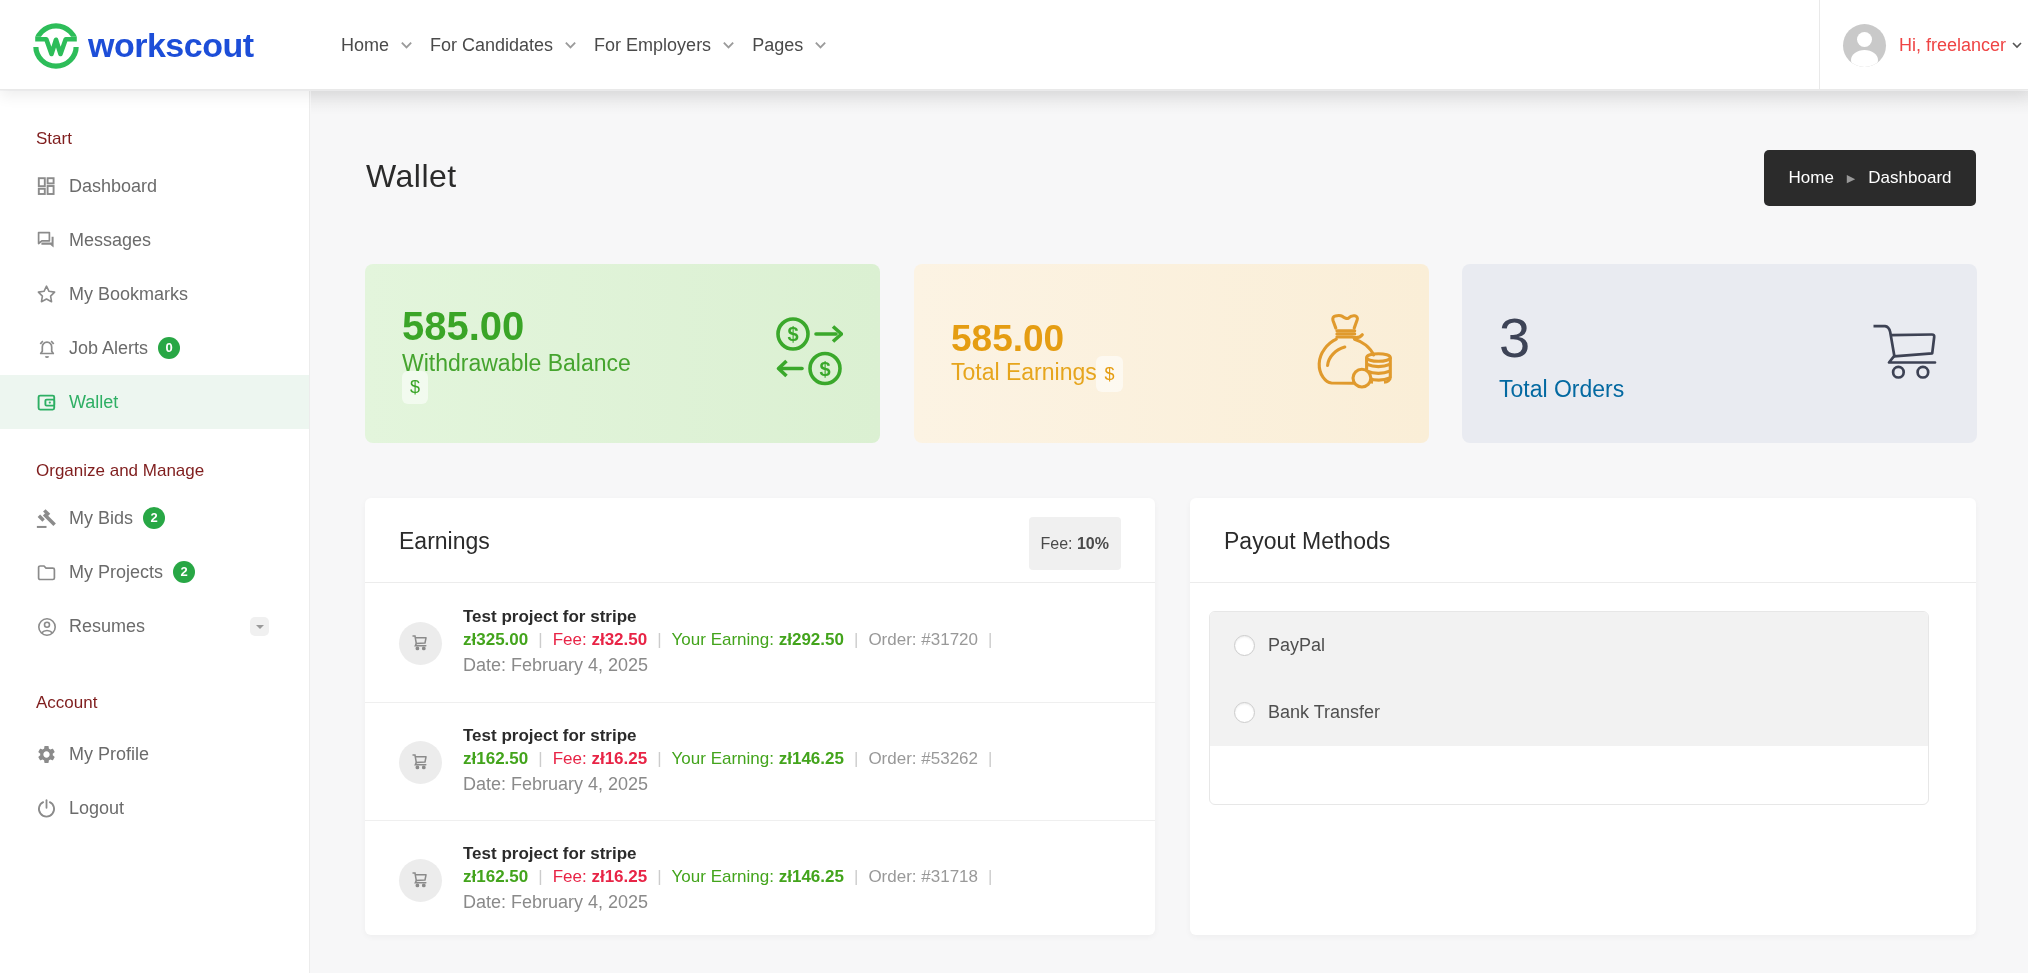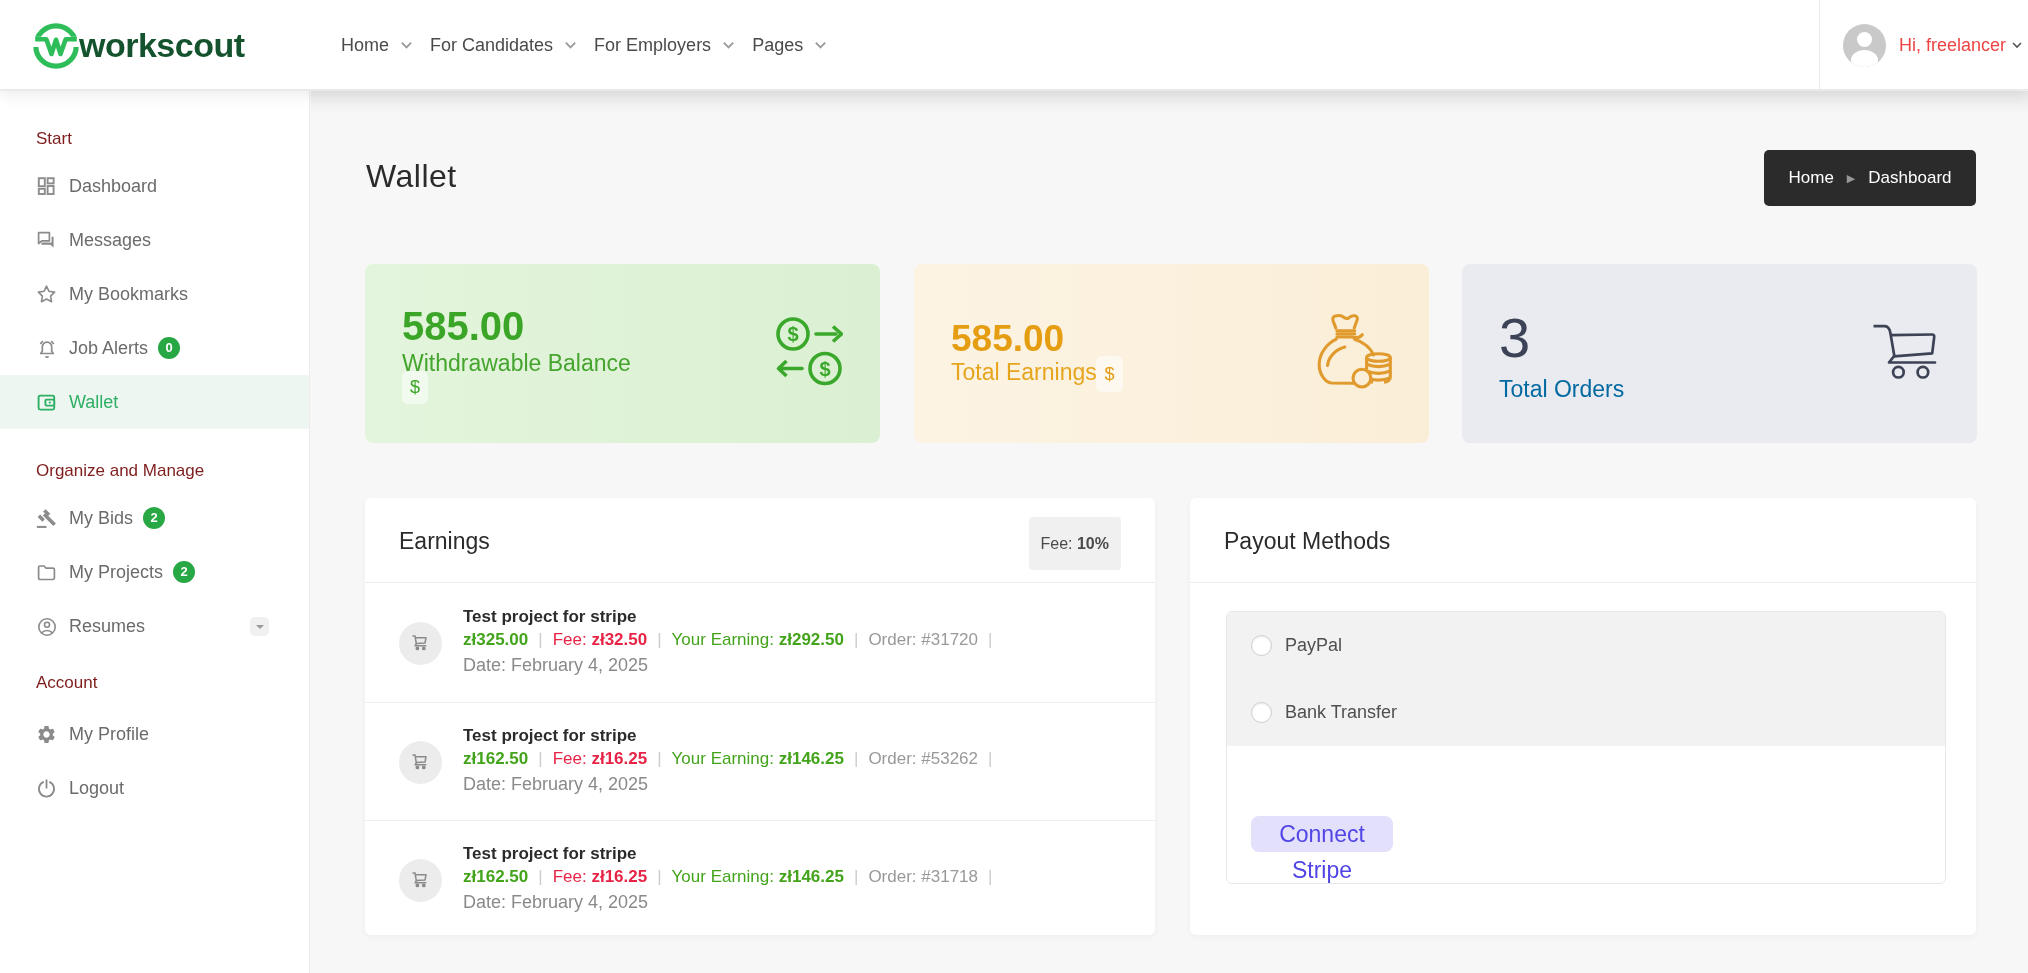--- a/index.html
+++ b/index.html
@@ -3,21 +3,21 @@
 <meta charset="utf-8">
 <style>
   * { margin:0; padding:0; box-sizing:border-box; }
   html,body { width:2028px; height:973px; overflow:hidden; font-family:"Liberation Sans", sans-serif; }
   body { position:relative; background:#f7f7f8; }
 
   
   .topbar { position:absolute; top:0; left:0; width:2028px; height:90px; background:#fff;
             border-bottom:1px solid #e9e9e9; box-shadow:0 6px 14px rgba(0,0,0,0.07); z-index:30; }
   .logo { position:absolute; left:33px; top:22px; display:flex; align-items:center; }
-  .logo-text { font-size:34px; font-weight:bold; color:#14532d; letter-spacing:-0.5px; }
+  .logo-text { font-size:34px; font-weight:bold; color:#1d4ed8; letter-spacing:-0.5px; margin-left:9px; }
   .topnav { position:absolute; left:341px; top:0; height:90px; display:flex; align-items:center; }
   .topnav .item { display:flex; align-items:center; margin-right:16px; font-size:18px; color:#4a4a4a; }
   .chev { width:15px; height:14px; margin-left:10px; }
   .tb-divider { position:absolute; left:1819px; top:0; width:1px; height:90px; background:#e9e9e9; }
   .user { position:absolute; left:1843px; top:0; height:90px; display:flex; align-items:center; }
   .avatar { width:43px; height:43px; border-radius:50%; background:#c9c9c9; position:relative; overflow:hidden; margin-right:13px;}
   .avatar:before { content:""; position:absolute; left:50%; top:8px; width:15px; height:15px; margin-left:-7.5px; border-radius:50%; background:#fff; }
   .avatar:after { content:""; position:absolute; left:50%; top:26px; width:27px; height:20px; margin-left:-13.5px; border-radius:50%; background:#fff; }
   .hi { font-size:18px; color:#ef4444; white-space:nowrap; }
 
@@ -75,21 +75,21 @@
   .erow + .erow { border-top:0; }
   .erow .circ { position:absolute; left:34px; top:38px; width:43px; height:43px; border-radius:50%; background:#ececec; }
   .erow .etitle { position:absolute; left:98px; top:23px; font-size:17px; font-weight:bold; color:#2b2b2b; }
   .erow .eline { position:absolute; left:98px; top:46px; font-size:17px; color:#999; }
   .erow .edate { position:absolute; left:98px; top:71px; font-size:18px; color:#8a8a8a; }
   .g { color:#43a41c; } .gb { color:#43a41c; font-weight:bold; }
   .r { color:#e82446; } .rb { color:#e82446; font-weight:bold; }
   .sep { color:#ccc; padding:0 10px; }
 
   
-  .paybox { position:absolute; left:36px; top:113px; width:720px; height:273px; border:1px solid #e7e7e7; border-radius:6px; background:#fff; overflow:hidden; }
+  .paybox { position:absolute; left:19px; top:113px; width:720px; height:194px; border:1px solid #e7e7e7; border-radius:6px; background:#fff; overflow:hidden; }
   .paygray { position:absolute; top:0; left:0; width:100%; height:134px; background:#f2f2f2; }
   .prow { position:absolute; left:0; width:100%; height:67px; display:flex; align-items:center; }
   .radio { width:21px; height:21px; border-radius:50%; background:#fff; border:1px solid #ccc; margin-left:24px; box-shadow:inset 0 1px 2px rgba(0,0,0,0.08); }
   .radio.checked { border:2px solid #444; position:relative; }
   .radio.checked:after { content:""; position:absolute; left:50%; top:50%; width:9px; height:9px; margin:-4.5px 0 0 -4.5px; border-radius:50%; background:#28a745; }
   .prow .rlbl { margin-left:13px; font-size:18px; color:#4f4f4f; }
   .connect-btn { position:absolute; left:24px; top:204px; width:142px; height:36px; background:#e3e0fb; border-radius:8px;
                  color:#5145e5; font-size:23px; text-align:center; line-height:36px; }
 </style>
 </head>
@@ -169,21 +169,21 @@
       <span class="sicon" id="ic-person"><svg width="22" height="22" viewBox="0 0 22 22">
           <g fill="none" stroke="#8b8b8b" stroke-width="1.6">
             <circle cx="11" cy="11" r="8.2"></circle>
             <circle cx="11" cy="8.8" r="2.5"></circle>
             <path d="M5.6 16.9a7.3 7.3 0 0 1 10.8 0"></path>
           </g>
         </svg></span>
       <span class="stext">Resumes</span>
       <span class="resume-btn"></span>
     </div>
-    <div class="sec" style="margin-top:20px;">Account</div>
+    <div class="sec" style="margin-top:40px;">Account</div>
     <div style="height:14px;"></div>
     <div class="sideitem">
       <span class="sicon" id="ic-gear"><svg width="21" height="21" viewBox="0 0 24 24">
           <path fill="#8b8b8b" d="M19.14 12.94c.04-.3.06-.61.06-.94 0-.32-.02-.64-.07-.94l2.03-1.58c.18-.14.23-.41.12-.61l-1.92-3.32c-.12-.22-.37-.29-.59-.22l-2.39.96c-.5-.38-1.03-.7-1.62-.94l-.36-2.54c-.04-.24-.24-.41-.48-.41h-3.84c-.24 0-.43.17-.47.41l-.36 2.54c-.59.24-1.13.57-1.62.94l-2.39-.96c-.22-.08-.47 0-.59.22L2.74 8.87c-.12.21-.08.47.12.61l2.03 1.58c-.05.3-.09.63-.09.94s.02.64.07.94l-2.03 1.58c-.18.14-.23.41-.12.61l1.92 3.32c.12.22.37.29.59.22l2.39-.96c.5.38 1.03.7 1.62.94l.36 2.54c.05.24.24.41.48.41h3.84c.24 0 .44-.17.47-.41l.36-2.54c.59-.24 1.13-.56 1.62-.94l2.39.96c.22.08.47 0 .59-.22l1.92-3.32c.12-.22.07-.47-.12-.61l-2.01-1.58zM12 15.6c-1.98 0-3.6-1.62-3.6-3.6s1.62-3.6 3.6-3.6 3.6 1.62 3.6 3.6-1.62 3.6-3.6 3.6z"></path>
         </svg></span>
       <span class="stext">My Profile</span>
     </div>
     <div class="sideitem">
       <span class="sicon" id="ic-power"><svg width="21" height="21" viewBox="0 0 21 21">
           <g fill="none" stroke="#8b8b8b" stroke-width="1.8" stroke-linecap="round">

